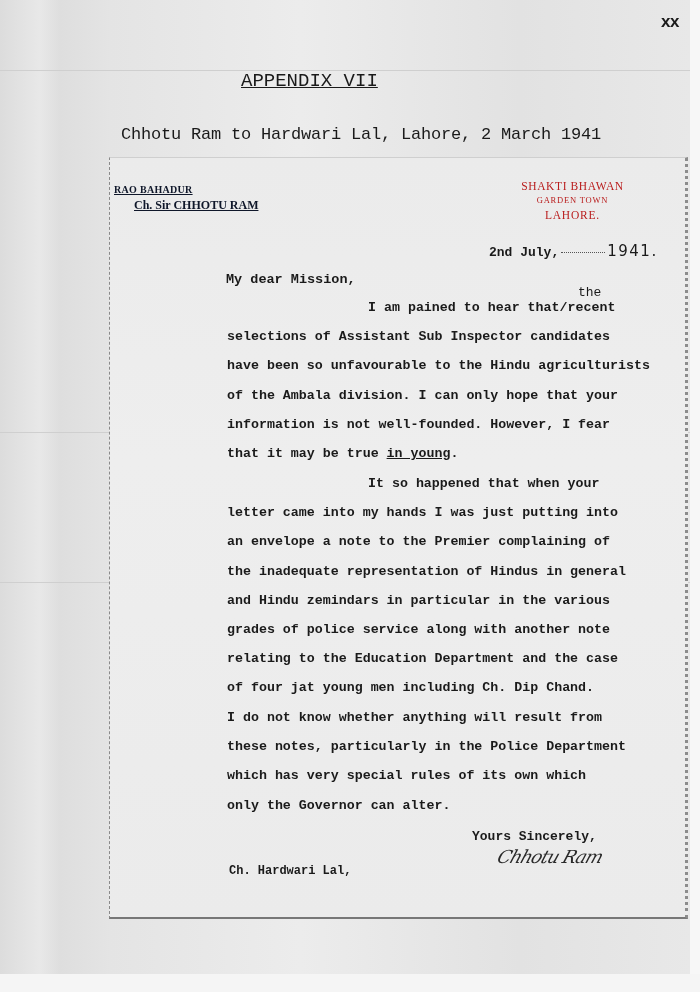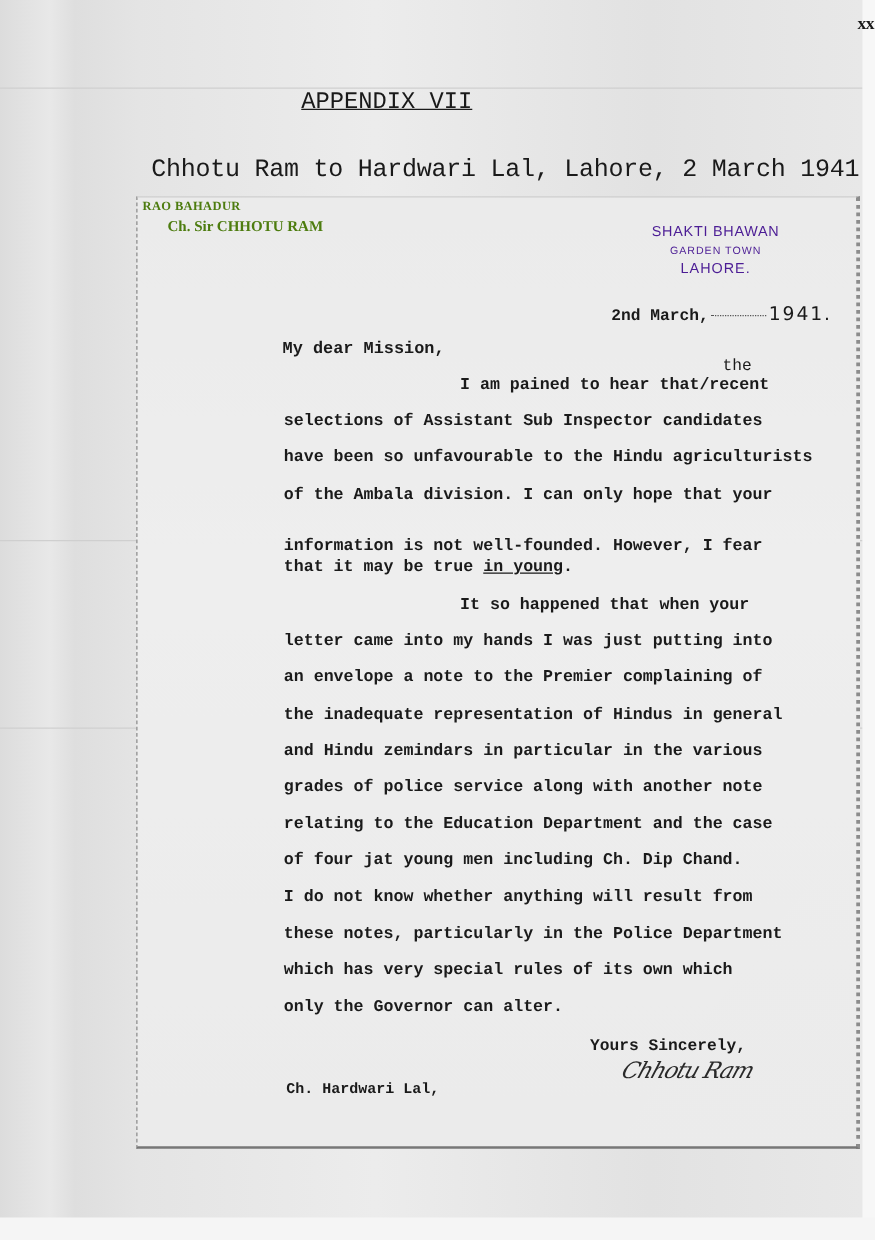--- a/index.html
+++ b/index.html
@@ -41,80 +41,80 @@
       left: 0;
       bottom: 0;
       width: 700px;
       height: 18px;
       background: #f5f5f5;
     }
     .page-number {
       position: absolute;
       top: 12px;
       left: 661px;
-      font-size: 14px;
+      font-size: 17px;
       font-weight: bold;
       letter-spacing: -0.5px;
-      font-family: Liberation Serif, serif;
-      margin-left: 25px;
+      font-family: Liberation Sans, sans-serif;
     }
     .appendix-title {
       position: absolute;
       top: 70px;
       left: 241px;
       font-size: 19px;
       text-decoration: underline;
       letter-spacing: 0px;
     }
     .doc-caption {
       position: absolute;
       top: 125px;
       left: 121px;
-      font-size: 20px;
+      font-size: 17px;
       letter-spacing: -0.2px;
     }
     .letter-sheet {
       position: absolute;
       left: 109px;
       top: 157px;
       width: 575px;
       height: 759px;
       border-left: 1px dashed #8a8a8a;
       border-right: 3px dotted #8c8c8c;
       border-top: 1px solid #cfcfcf;
       border-bottom: 2px solid #777;
       background: linear-gradient(180deg, #ebebeb 0%, #eeeeee 40%, #ebebeb 100%);
     }
     .lh-left {
       position: absolute;
-      top: 160px;
+      top: 184px;
       left: 114px;
       font-family: "Liberation Serif", "DejaVu Serif", serif;
       font-weight: bold;
-      color: #4d7c0f;
+      color: #0f172a;
+      text-decoration: underline;
     }
     .lh-left .line1 {
       font-size: 10px;
       letter-spacing: 0.3px;
       display: block;
     }
     .lh-left .line2 {
       font-size: 12px;
       display: block;
       margin-left: 20px;
       margin-top: 3px;
     }
     .lh-right {
       position: absolute;
       top: 180px;
       left: 500px;
       width: 145px;
       text-align: center;
-      font-family: Liberation Sans, sans-serif;
-      color: #4c1d95;
+      font-family: Liberation Serif, serif;
+      color: #b91c1c;
     }
     .lh-right .l1 { display: block; font-size: 11.5px; letter-spacing: 0.6px; }
     .lh-right .l2 { display: block; font-size: 8.5px; letter-spacing: 0.8px; margin-top: 3px; }
     .lh-right .l3 { display: block; font-size: 11.5px; letter-spacing: 0.8px; margin-top: 4px; }
     .date-line {
       position: absolute;
       top: 242px;
       left: 489px;
       font-size: 13px;
       font-weight: bold;
@@ -213,32 +213,32 @@
   <span class="line2">Ch. Sir CHHOTU RAM</span>
 </div>
 
 <div class="lh-right">
   <span class="l1">SHAKTI BHAWAN</span>
   <span class="l2">GARDEN TOWN</span>
   <span class="l3">LAHORE.</span>
 </div>
 
 <div class="date-line">
-  <span>2nd March,</span><span class="dots"></span><span class="year">1941.</span>
+  <span>2nd July,</span><span class="dots"></span><span class="year">1941.</span>
 </div>
 
 <div class="salutation">My dear Mission,</div>
 <div class="insert-the">the</div>
 
 <div class="body-lines">
   <div class="body-line indent" style="top:0px;">I am pained to hear that/recent</div>
   <div class="body-line" style="top:29px;">selections of Assistant Sub Inspector candidates</div>
   <div class="body-line" style="top:58px;">have been so unfavourable to the Hindu agriculturists</div>
   <div class="body-line" style="top:88px;">of the Ambala division. I can only hope that your</div>
-  <div class="body-line" style="top:117px;margin-top:12px;">information is not well-founded. However, I fear</div>
+  <div class="body-line" style="top:117px;">information is not well-founded. However, I fear</div>
   <div class="body-line" style="top:146px;"><span>that it may be true </span><span class="u">in young</span><span>.</span></div>
 
   <div class="body-line indent" style="top:176px;">It so happened that when your</div>
   <div class="body-line" style="top:205px;">letter came into my hands I was just putting into</div>
   <div class="body-line" style="top:234px;">an envelope a note to the Premier complaining of</div>
   <div class="body-line" style="top:264px;">the inadequate representation of Hindus in general</div>
   <div class="body-line" style="top:293px;">and Hindu zemindars in particular in the various</div>
   <div class="body-line" style="top:322px;">grades of police service along with another note</div>
   <div class="body-line" style="top:351px;">relating to the Education Department and the case</div>
   <div class="body-line" style="top:380px;">of four jat young men including Ch. Dip Chand.</div>

